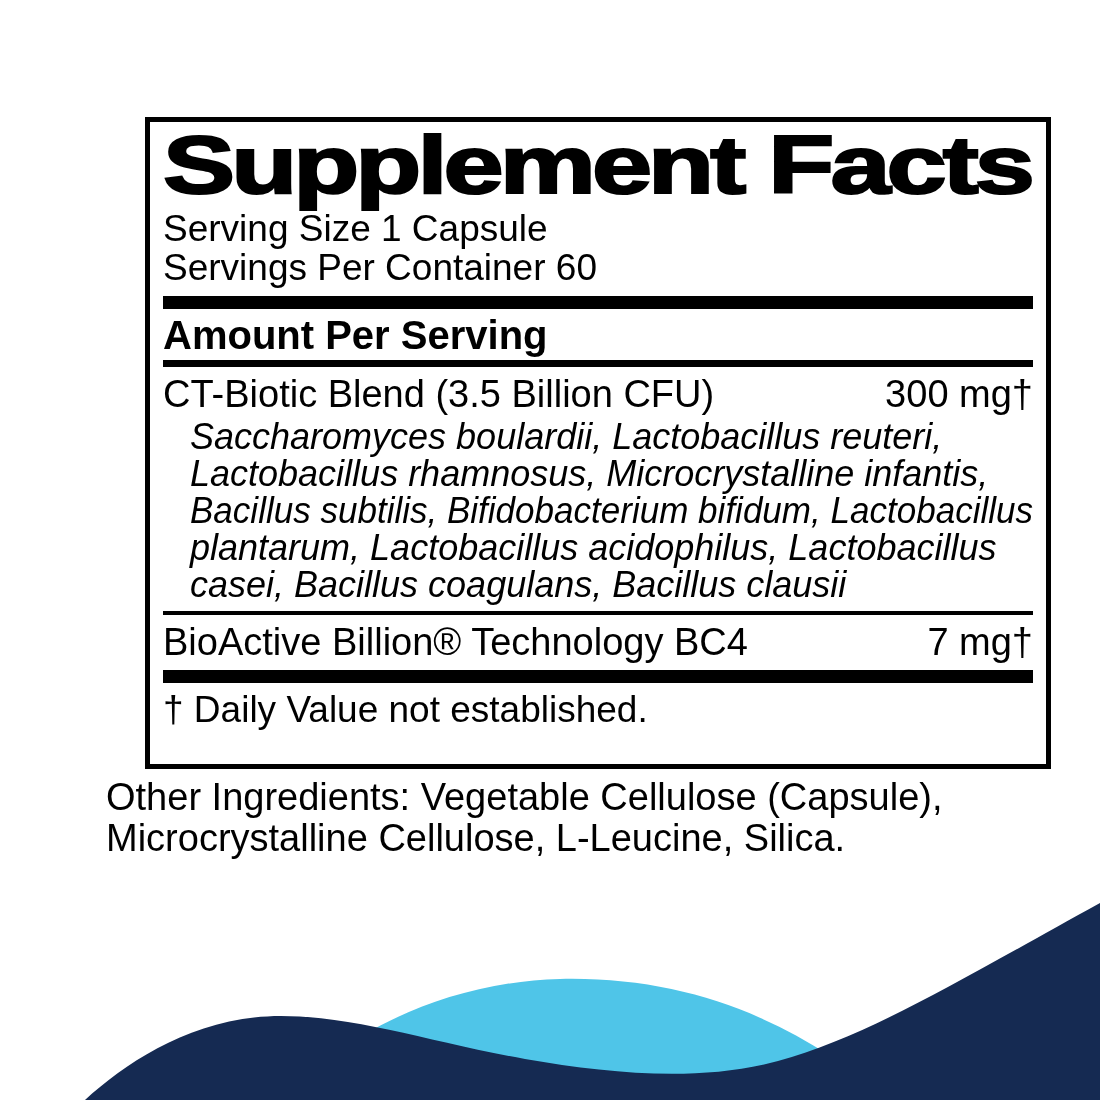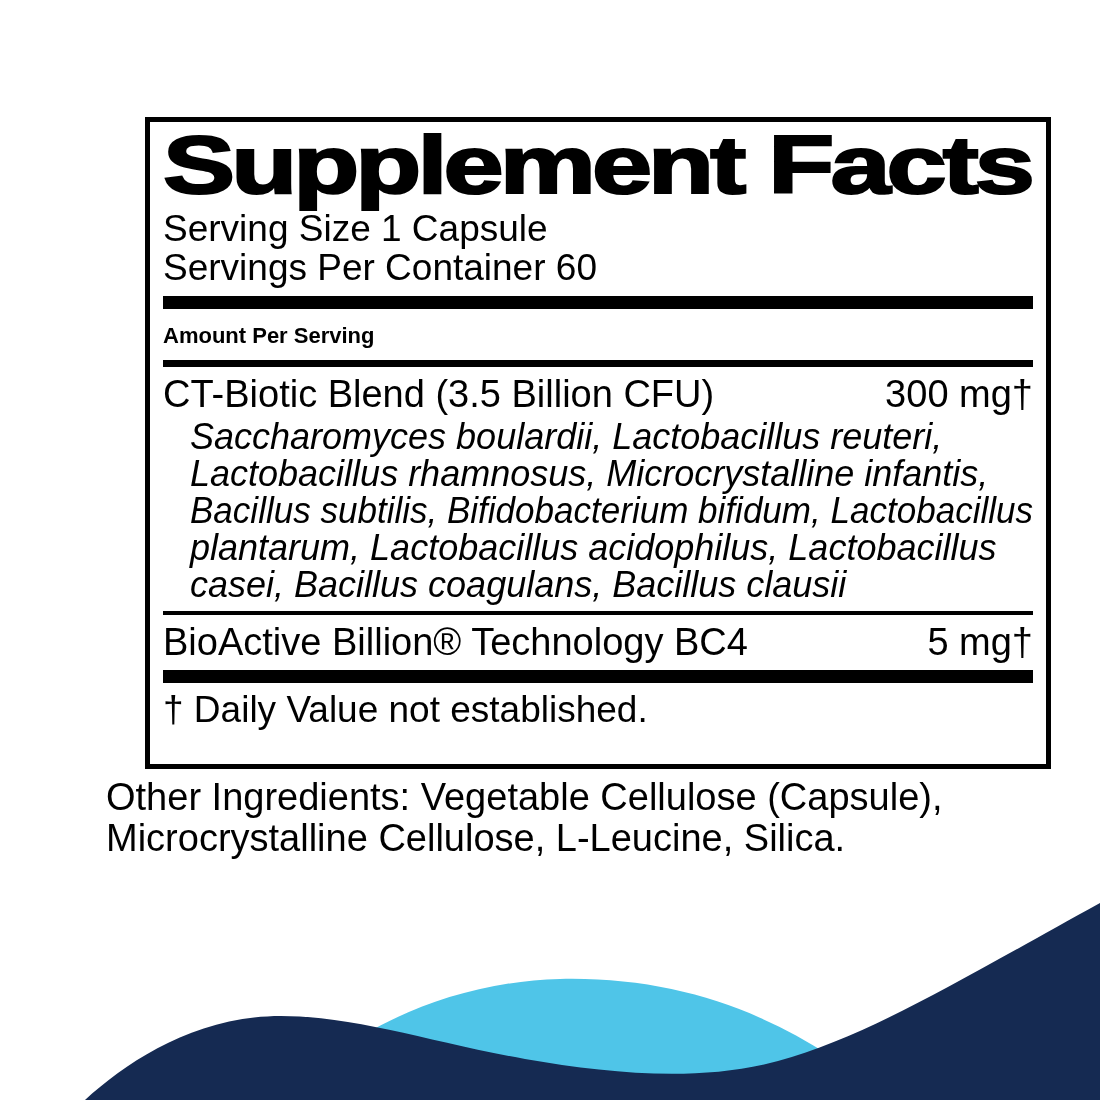--- a/index.html
+++ b/index.html
@@ -26,21 +26,21 @@
   .title-wrap{width:868px;margin-top:2px;}
   .title{
     font-size:82px;line-height:70px;font-weight:bold;
     letter-spacing:-3px;
     -webkit-text-stroke:2.2px #000;
     white-space:nowrap;
   }
   .serving-line{font-size:37px;line-height:39px;}
   .serving-first{margin-top:9px;}
   .bar-thick{height:13px;background:#000;margin-top:9px;}
-  .col-header{font-size:22px;font-weight:bold;line-height:33px;margin:10px 0 8px 0;}
+  .col-header{font-size:40px;font-weight:bold;line-height:33px;margin:10px 0 8px 0;}
   .bar-med{height:7px;background:#000;}
   .nutrient-row{
     display:flex;justify-content:space-between;align-items:baseline;
     font-size:38px;line-height:38px;margin-top:8px;
   }
   .nutrient-name{font-weight:normal;}
   .nutrient-amount{font-weight:normal;}
   .detail-block{margin:5px 0 0 27px;}
   .detail-line{font-size:36px;line-height:37px;}
   .italic .detail-line{font-style:italic;}
@@ -91,21 +91,21 @@
       <div class="detail-line fitline"><span>Lactobacillus rhamnosus, Microcrystalline infantis,</span></div>
       <div class="detail-line fitline"><span style="transform: scaleX(0.973002);">Bacillus subtilis, Bifidobacterium bifidum, Lactobacillus</span></div>
       <div class="detail-line fitline"><span>plantarum, Lactobacillus acidophilus, Lactobacillus</span></div>
       <div class="detail-line fitline"><span>casei, Bacillus coagulans, Bacillus clausii</span></div>
     </div>
 
     <div class="rule-thin"></div>
 
     <div class="nutrient-row">
       <span class="nutrient-name">BioActive Billion® Technology BC4</span>
-      <span class="nutrient-amount">5 mg†</span>
+      <span class="nutrient-amount">7 mg†</span>
     </div>
 
 
     <div class="bar-thick before-footnote"></div>
 
     <div class="footnote">† Daily Value not established.</div>
 
   </div>
 
   <div class="other-ingredients">

